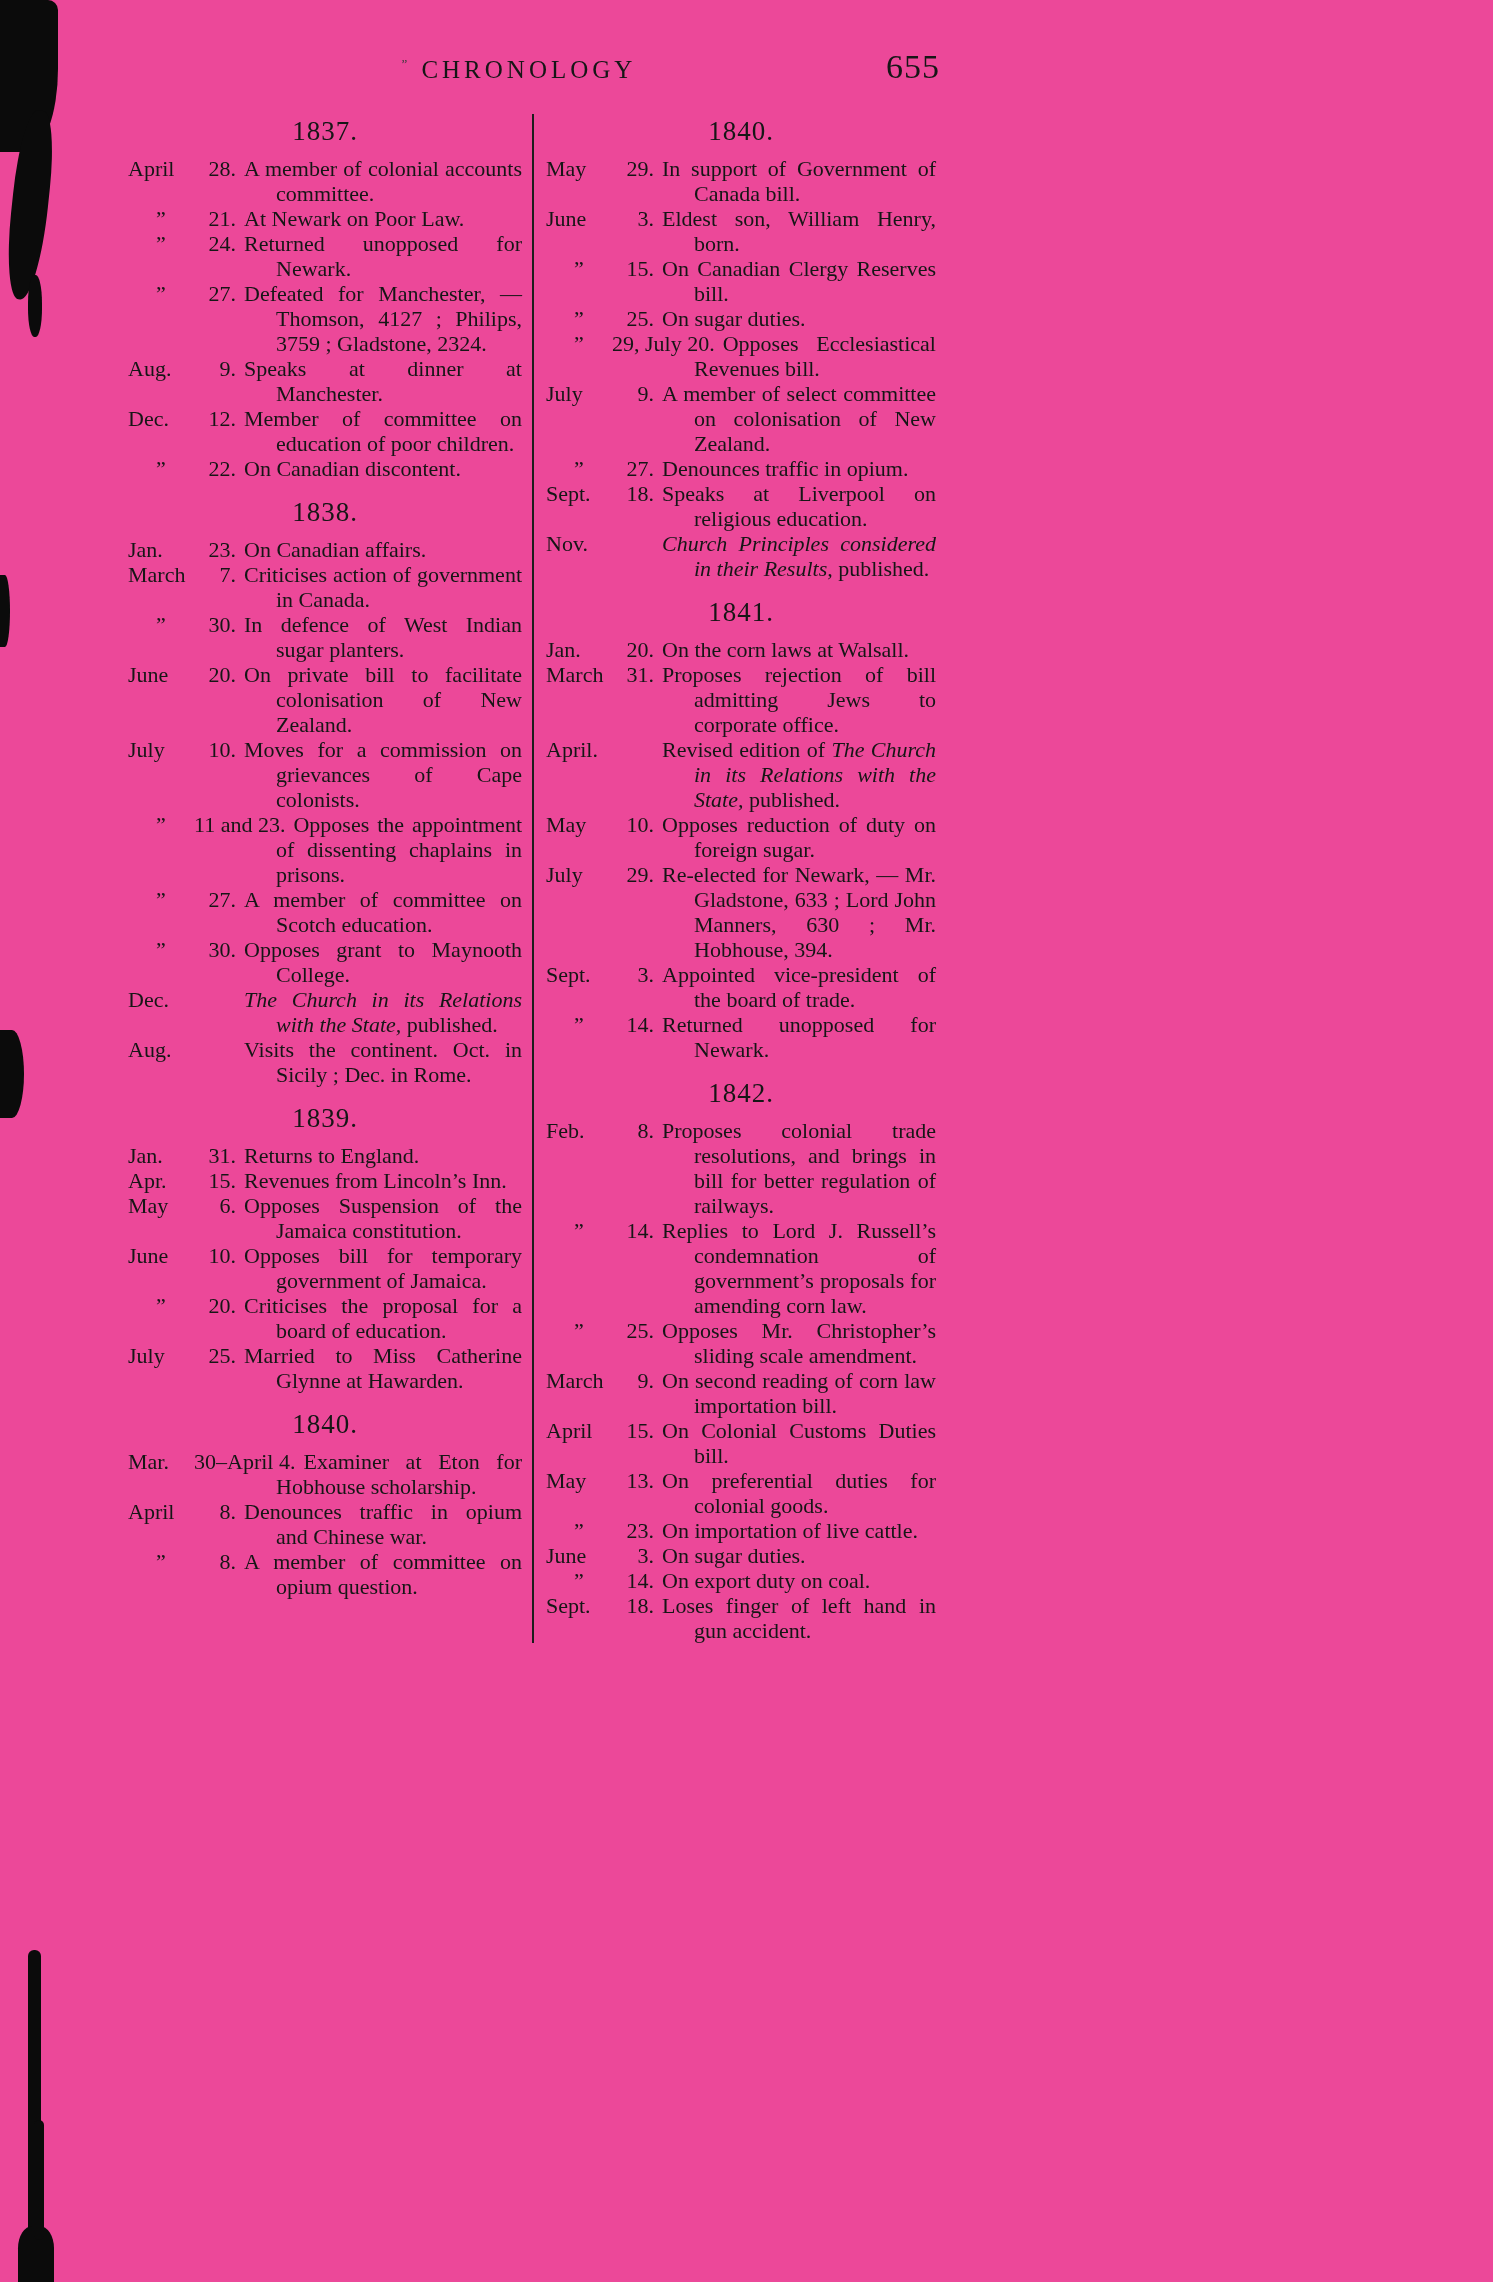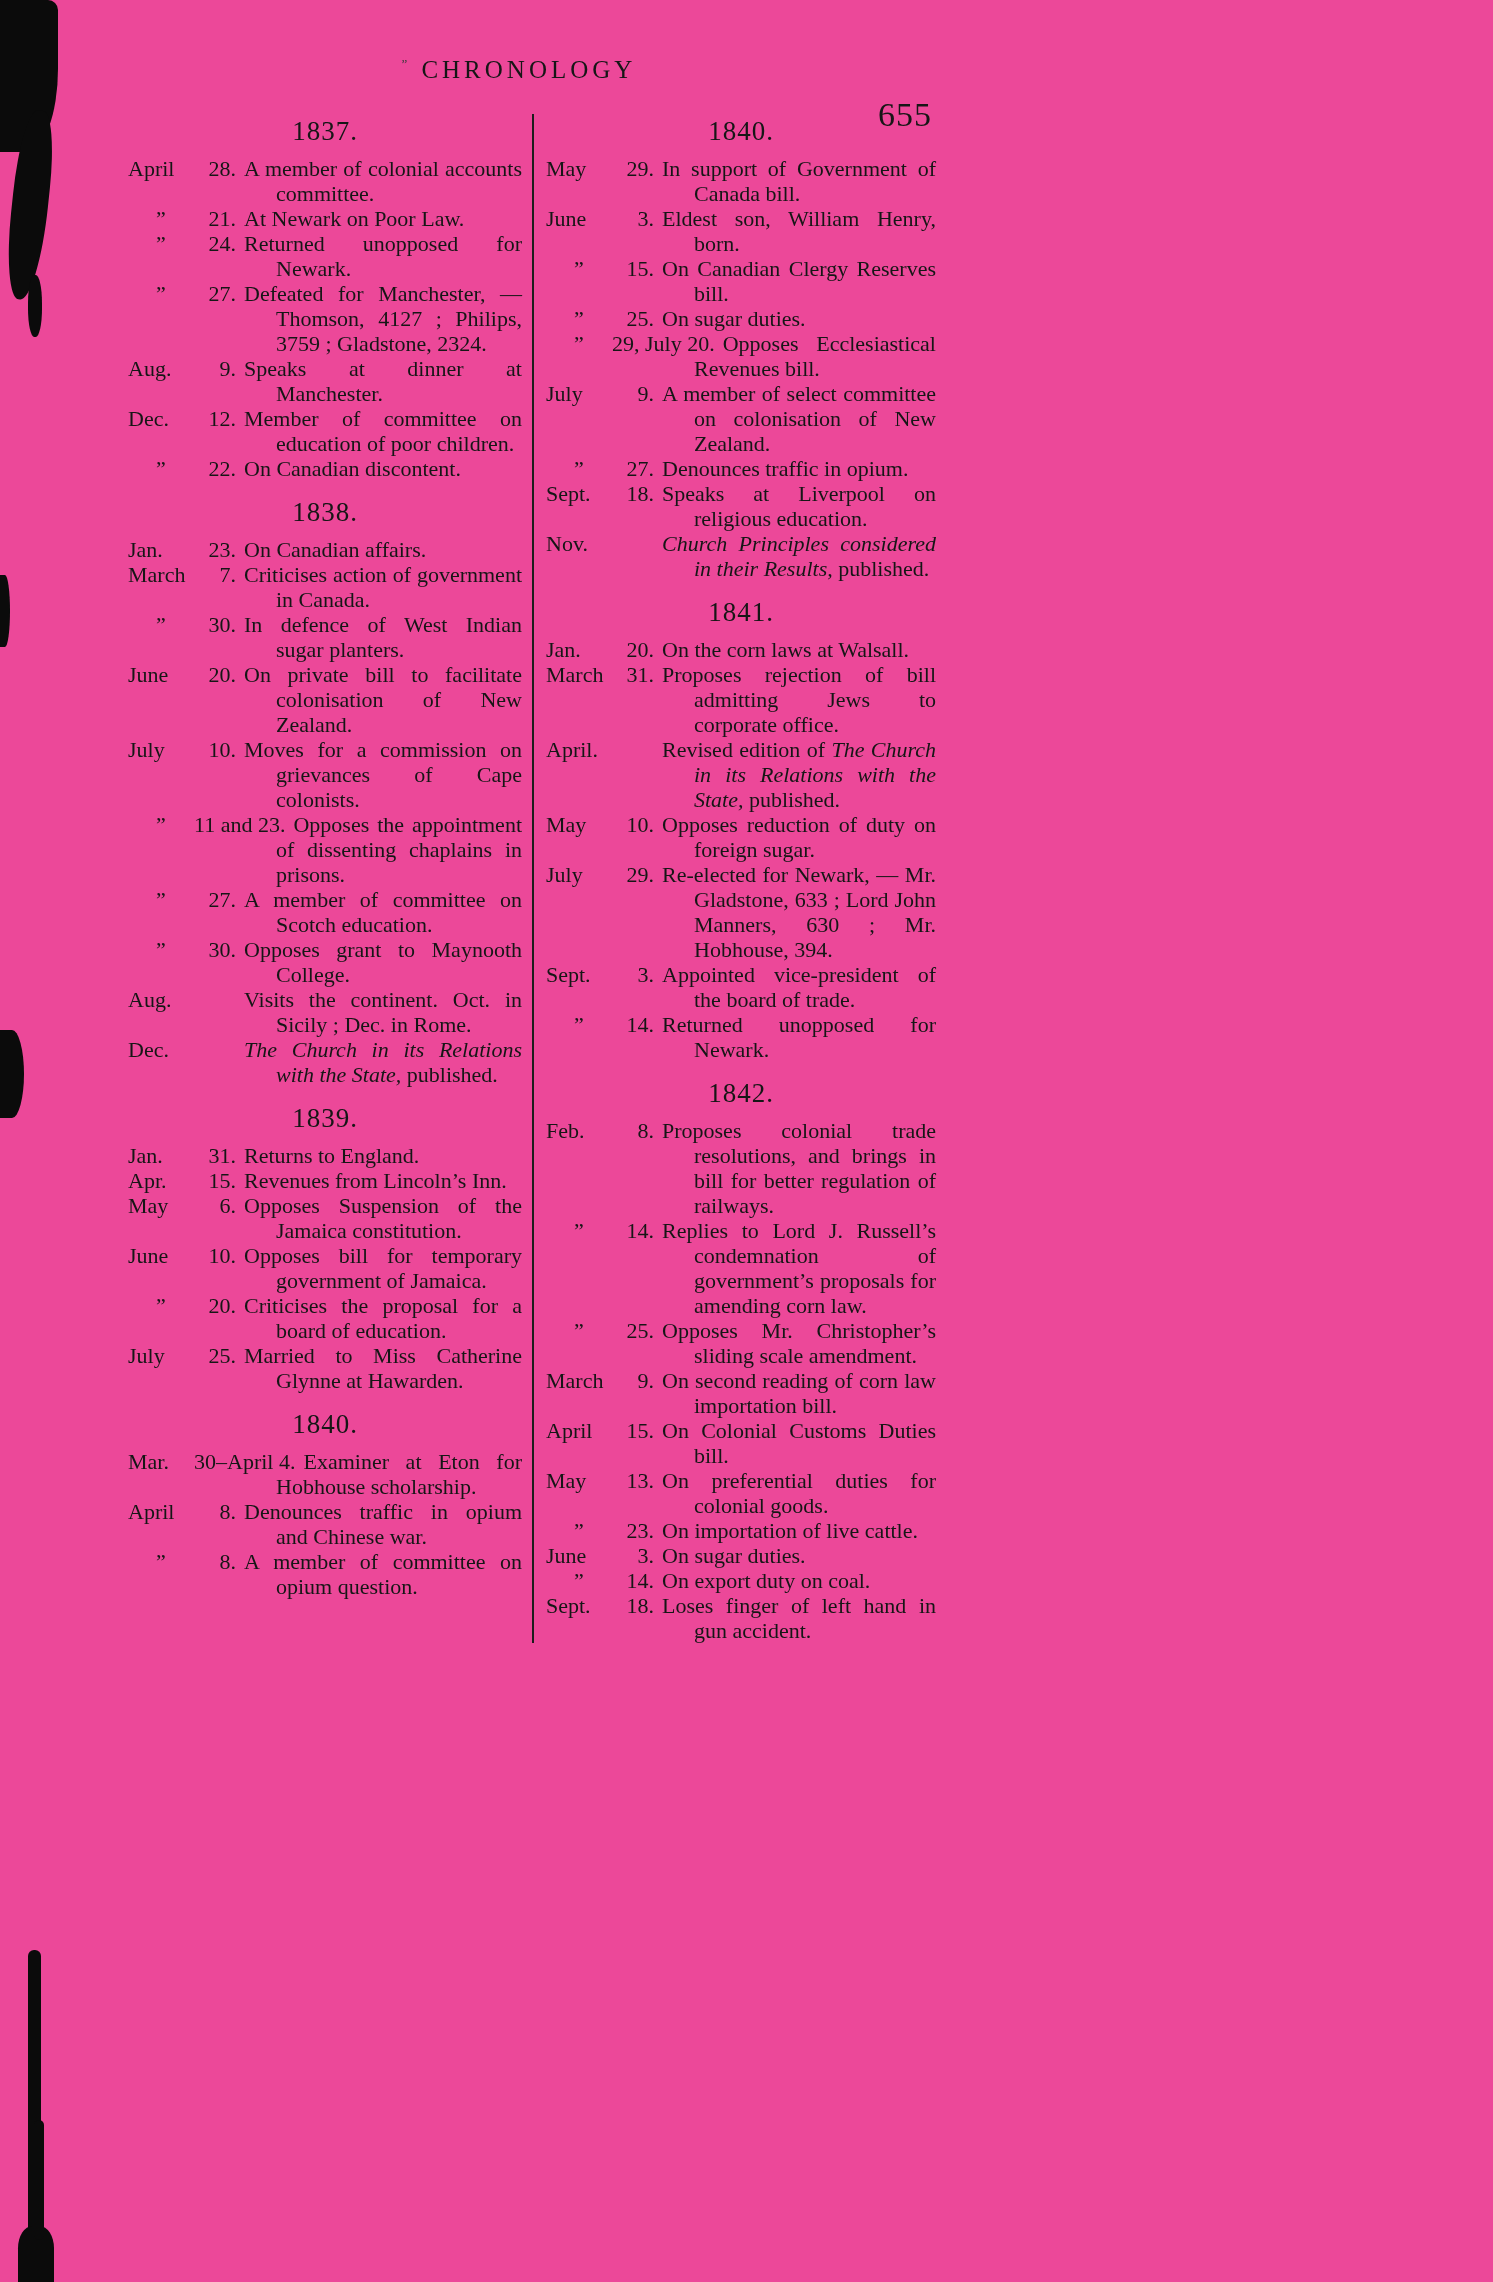--- a/index.html
+++ b/index.html
@@ -46,25 +46,24 @@
   }
   .header-mark {
     font-size: 13px;
     vertical-align: 10px;
     letter-spacing: 0;
     margin-right: 14px;
     color: #3a3a3a;
   }
   .page-number {
     position: absolute;
-    right: 8px;
+    right: 0;
     top: -8px;
     font-size: 34px;
     letter-spacing: 1px;
-    margin-top: 48px;
   }
 
   .columns {
     display: flex;
     margin-top: 14px;
     align-items: stretch;
   }
   .col {
     box-sizing: border-box;
   }
@@ -148,22 +147,22 @@
           <div class="entry"><span class="m ditto">”</span><span class="d">22.</span><span class="t"><span>On Canadian discontent.</span></span></div>
           <div class="year-heading">1838.</div>
           <div class="entry"><span class="m">Jan.</span><span class="d">23.</span><span class="t"><span>On Canadian affairs.</span></span></div>
           <div class="entry"><span class="m">March</span><span class="d">7.</span><span class="t"><span>Criticises action of government in Canada.</span></span></div>
           <div class="entry"><span class="m ditto">”</span><span class="d">30.</span><span class="t"><span>In defence of West Indian sugar planters.</span></span></div>
           <div class="entry"><span class="m">June</span><span class="d">20.</span><span class="t"><span>On private bill to facilitate colonisation of New Zealand.</span></span></div>
           <div class="entry"><span class="m">July</span><span class="d">10.</span><span class="t"><span>Moves for a commission on grievances of Cape colonists.</span></span></div>
           <div class="entry"><span class="m ditto">”</span><span class="d">11 and 23.</span><span class="t"><span>Opposes the appointment of dissenting chaplains in prisons.</span></span></div>
           <div class="entry"><span class="m ditto">”</span><span class="d">27.</span><span class="t"><span>A member of committee on Scotch education.</span></span></div>
           <div class="entry"><span class="m ditto">”</span><span class="d">30.</span><span class="t"><span>Opposes grant to Maynooth College.</span></span></div>
+          <div class="entry"><span class="m">Dec.</span><span class="d"></span><span class="t"><span class="it">The Church in its Relations with the State,</span><span> published.</span></span></div>
           <div class="entry"><span class="m">Aug.</span><span class="d"></span><span class="t"><span>Visits the continent. Oct. in Sicily ; Dec. in Rome.</span></span></div>
-          <div class="entry"><span class="m">Dec.</span><span class="d"></span><span class="t"><span class="it">The Church in its Relations with the State,</span><span> published.</span></span></div>
           <div class="year-heading">1839.</div>
           <div class="entry"><span class="m">Jan.</span><span class="d">31.</span><span class="t"><span>Returns to England.</span></span></div>
           <div class="entry"><span class="m">Apr.</span><span class="d">15.</span><span class="t"><span>Revenues from Lincoln’s Inn.</span></span></div>
           <div class="entry"><span class="m">May</span><span class="d">6.</span><span class="t"><span>Opposes Suspension of the Jamaica constitution.</span></span></div>
           <div class="entry"><span class="m">June</span><span class="d">10.</span><span class="t"><span>Opposes bill for temporary government of Jamaica.</span></span></div>
           <div class="entry"><span class="m ditto">”</span><span class="d">20.</span><span class="t"><span>Criticises the proposal for a board of education.</span></span></div>
           <div class="entry"><span class="m">July</span><span class="d">25.</span><span class="t"><span>Married to Miss Catherine Glynne at Hawarden.</span></span></div>
           <div class="year-heading">1840.</div>
           <div class="entry"><span class="m">Mar.</span><span class="d">30–April 4.</span><span class="t"><span>Examiner at Eton for Hobhouse scholarship.</span></span></div>
           <div class="entry"><span class="m">April</span><span class="d">8.</span><span class="t"><span>Denounces traffic in opium and Chinese war.</span></span></div>

